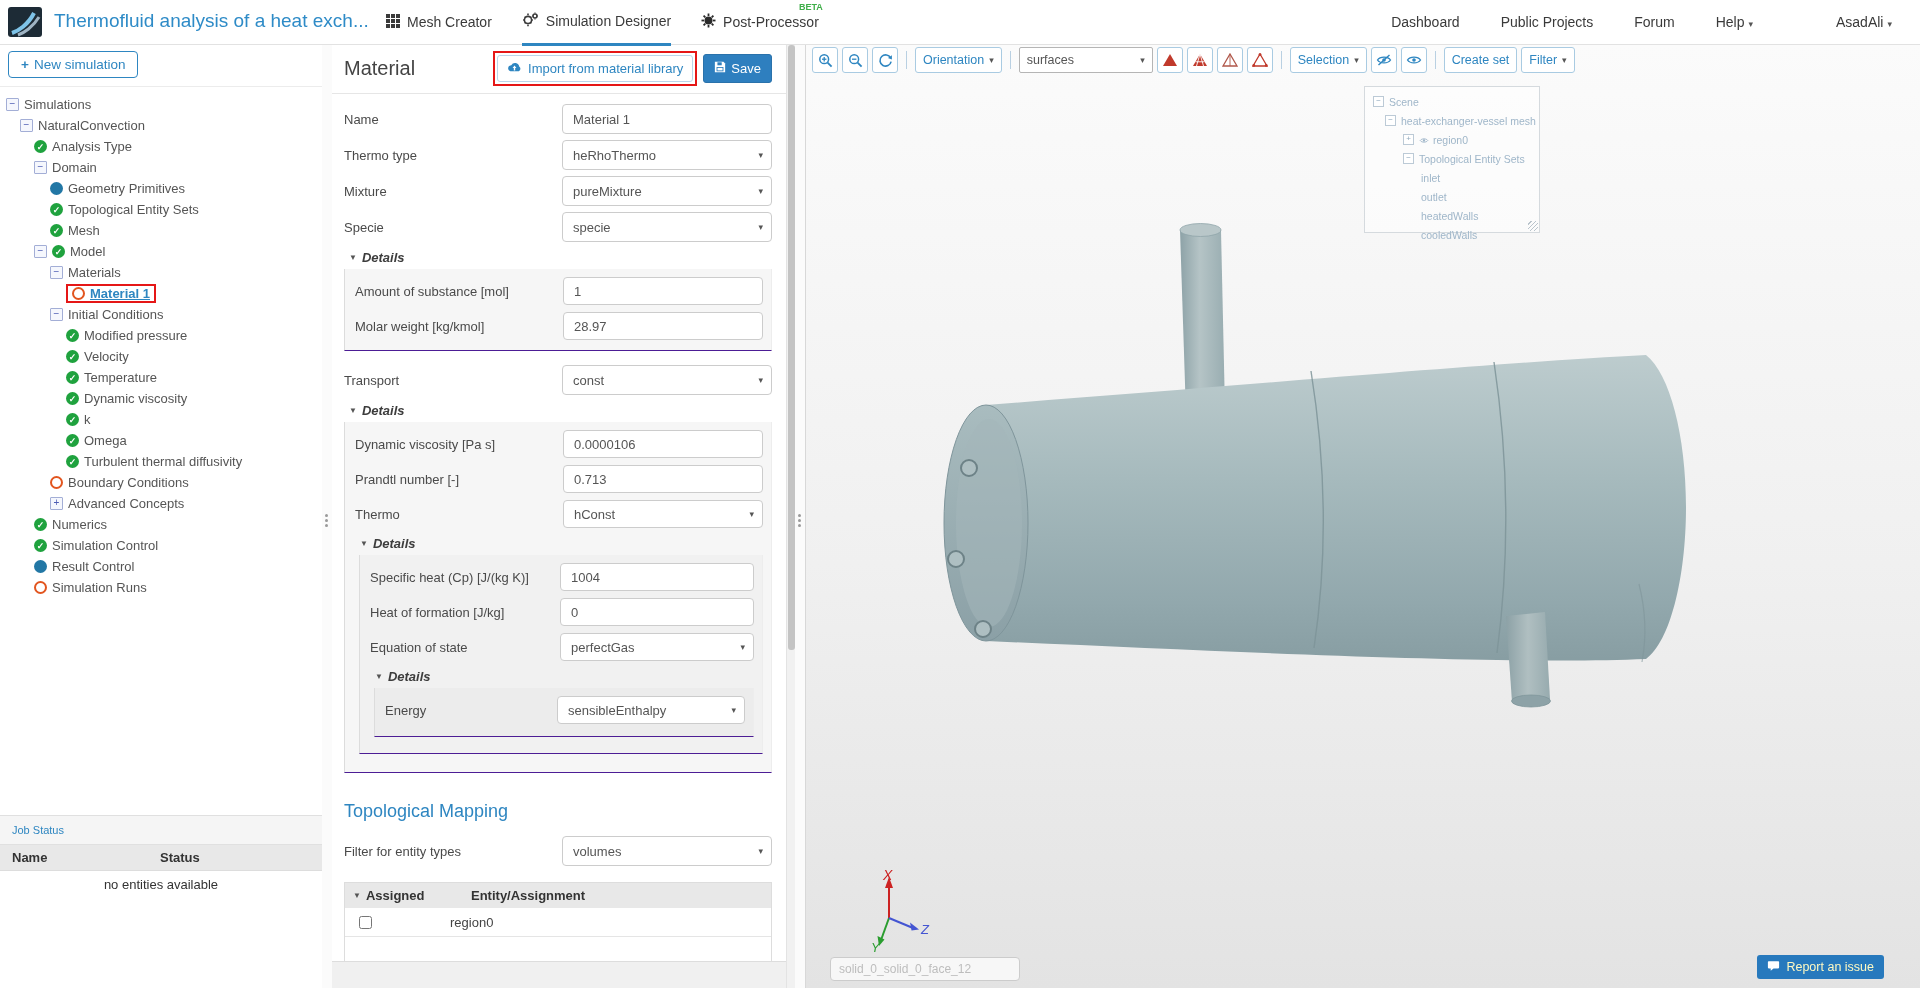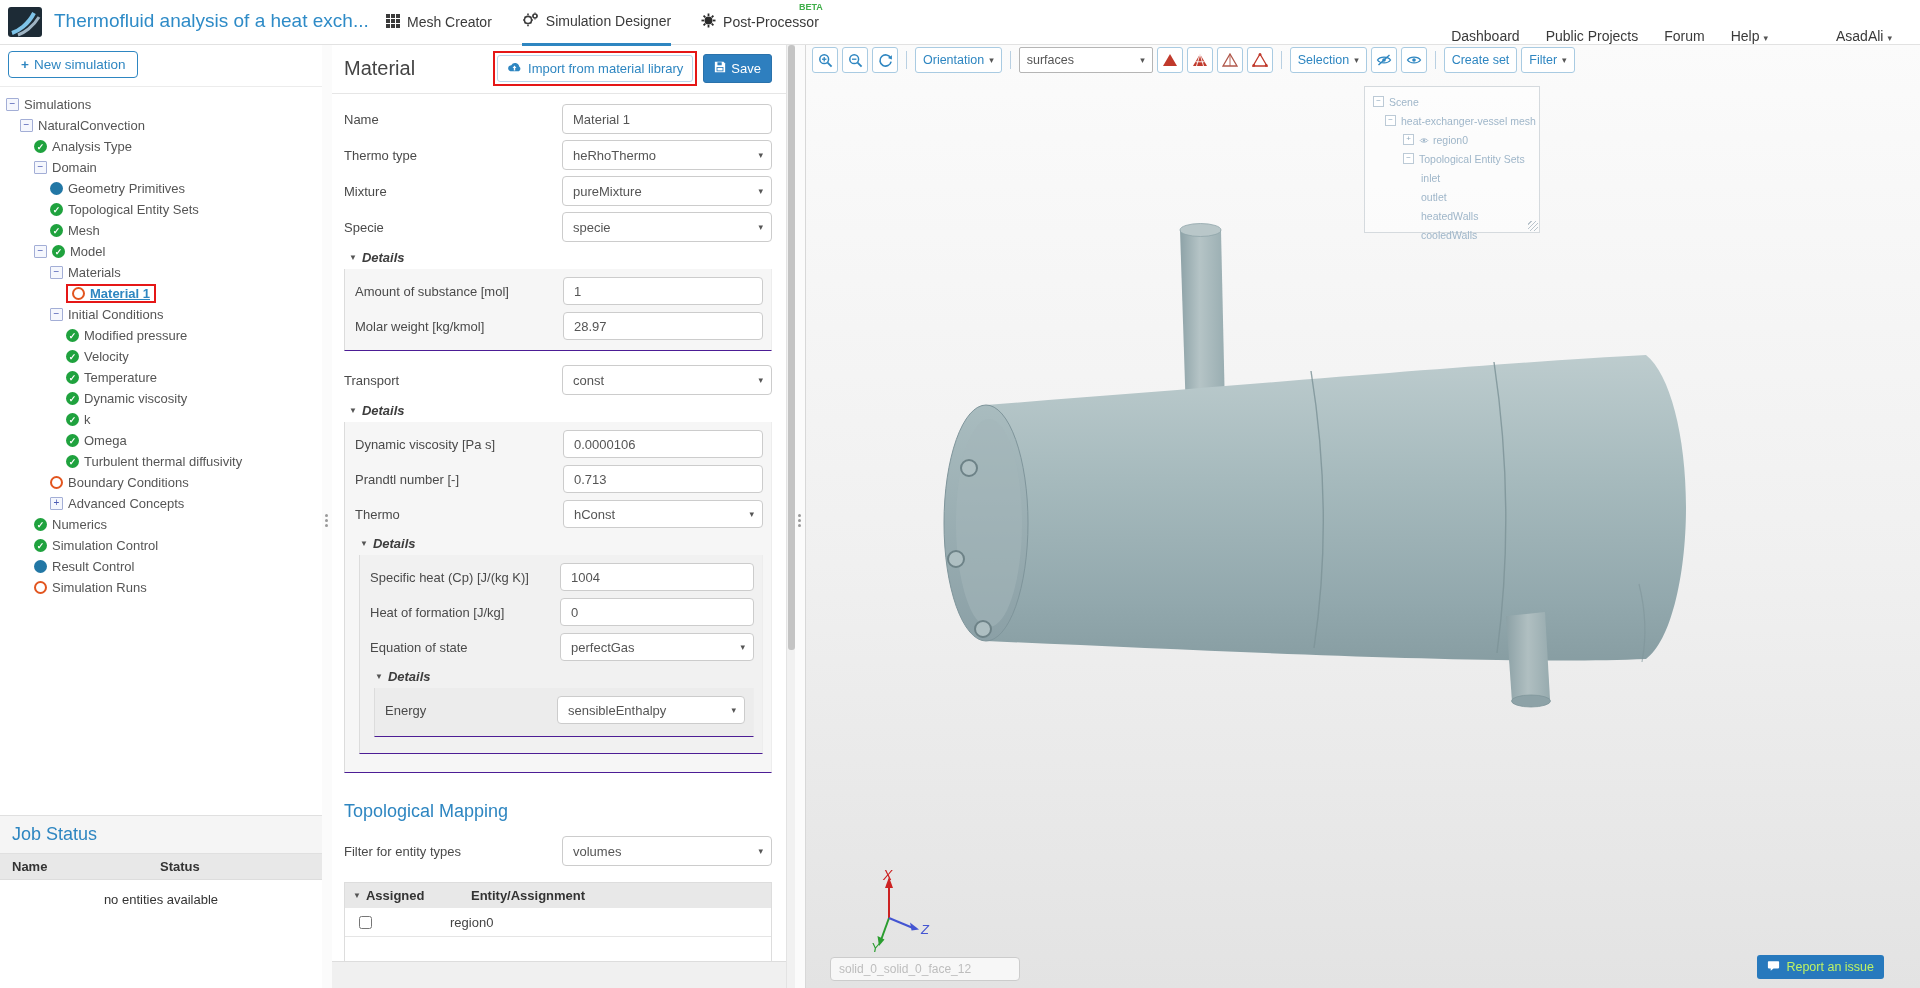--- a/index.html
+++ b/index.html
@@ -6,45 +6,45 @@
   .app{position:relative;width:1920px;height:988px;background:#fff;overflow:hidden;
        font-family:"Liberation Sans",sans-serif;color:#444;}
   
   .hdr{position:absolute;top:0;left:0;right:0;height:44px;background:#fff;border-bottom:1px solid #e2e2e2;z-index:9;}
   .logo{position:absolute;left:8px;top:7px;width:34px;height:30px;background:#1d2b36;border-radius:3px;}
   .proj-title{position:absolute;left:54px;top:10px;font-size:19px;color:#2e8bc7;white-space:nowrap;}
   .tabs{position:absolute;left:386px;top:0;height:44px;display:flex;align-items:center;gap:30px;}
   .tab{display:flex;align-items:center;gap:7px;font-size:14px;color:#3a3a3a;height:44px;position:relative;cursor:pointer;}
   .tab.active{border-bottom:3px solid #2e86c1;}
   .beta{position:absolute;top:2px;right:-4px;font-size:9px;font-weight:bold;color:#3fae49;}
-  .hnav{position:absolute;right:28px;top:0;height:44px;display:flex;align-items:flex-end;gap:26px;font-size:14px;color:#3a3a3a;}
+  .hnav{position:absolute;right:28px;top:0;height:44px;display:flex;align-items:center;gap:41px;font-size:14px;color:#3a3a3a;}
   .hnav .usr{margin-left:42px;}
   .dcaret{font-size:9px;color:#555;margin-left:4px;}
   
   .sb{position:absolute;top:44px;left:0;width:322px;bottom:0;background:#fff;border-right:1px solid #dcdcdc;}
   .newsim{position:absolute;top:7px;left:8px;display:flex;align-items:center;gap:5px;background:#fff;
           border:1px solid #2e86c1;color:#2e86c1;border-radius:4px;padding:5px 12px;font-size:13.5px;cursor:pointer;font-family:inherit;}
   .sb-sep{position:absolute;top:42px;left:0;right:0;border-top:1px solid #ececec;}
   .tree{position:absolute;top:50px;left:0;right:0;margin:0;padding:0;list-style:none;font-size:13px;color:#555;}
   .tree li{height:21px;display:flex;align-items:center;cursor:pointer;}
   .lv0{padding-left:6px;}.lv1{padding-left:20px;}.lv2{padding-left:34px;}.lv3{padding-left:50px;}.lv4{padding-left:66px;}
   .exp{width:11px;height:11px;border:1px solid #a3aed6;background:#f5f7fd;color:#4c5bb3;font-size:10px;line-height:9px;
        text-align:center;margin-right:5px;flex:none;border-radius:1px;}
   .st{width:13px;height:13px;border-radius:50%;margin-right:5px;flex:none;display:flex;align-items:center;justify-content:center;}
   .st.check{background:#1fa23e;color:#fff;font-size:9px;font-weight:bold;}
   .st.dot{background:#2277a5;}
   .st.ring{background:#fff;border:2px solid #e2551f;width:9px;height:9px;}
   .sel-lbl{color:#2e86c1;font-weight:bold;text-decoration:underline;}
   .redbox{border:2px solid #e51717;padding:0 4px;}
   .job{position:absolute;left:0;right:0;top:771px;font-size:13px;}
   .job-title{background:#f5f5f5;border-top:1px solid #e0e0e0;border-bottom:1px solid #e0e0e0;color:#2e86c1;
-             font-size:18px;padding:8px 12px;}
+             font-size:11px;padding:8px 12px;}
   .job-cols{background:#e8e8e8;display:flex;font-weight:bold;color:#333;padding:5px 0 5px 12px;border-bottom:1px solid #ddd;}
   .job-cols .c1{width:148px;}
-  .job-empty{text-align:center;color:#333;padding:12px 0;}
+  .job-empty{text-align:center;color:#333;padding:6px 0;}
   
   .split{position:absolute;top:44px;bottom:0;width:10px;background:#fbfbfb;}
   .sp1{left:322px;border-right:1px solid #ececec;}
   .sp2{left:795px;}
   .grip{position:absolute;top:468px;left:3px;color:#8a8a8a;font-size:11px;line-height:4px;}
   .grip i{display:block;width:3px;height:3px;background:#9a9a9a;border-radius:50%;margin:2px 0;}
   .fscroll{position:absolute;top:44px;bottom:0;left:786px;width:9px;background:#f1f1f1;border-left:1px solid #e3e3e3;}
   .fthumb{position:absolute;top:1px;left:1px;width:7px;height:605px;background:#c4c4c4;border-radius:3px;}
   
   .form{position:absolute;top:44px;left:332px;width:454px;bottom:0;background:#fff;overflow:hidden;font-size:13px;}
@@ -99,21 +99,21 @@
   .scene{position:absolute;left:558px;top:42px;width:176px;height:147px;background:rgba(255,255,255,.55);
          border:1px solid #d5dade;font-size:10.5px;color:#9fb6c9;padding:5px 0;box-sizing:border-box;}
   .scene .srow{display:flex;align-items:center;height:19px;cursor:pointer;}
   .sl0{padding-left:8px;}.sl1{padding-left:20px;}.sl2{padding-left:38px;}.sl3{padding-left:56px;}
   .mexp{width:9px;height:9px;border:1px solid #bccad6;background:#fff;color:#90a9bd;font-size:8px;line-height:7px;
         text-align:center;margin-right:5px;flex:none;}
   .scene-rs{position:absolute;right:1px;bottom:1px;width:10px;height:10px;
             background:repeating-linear-gradient(135deg,transparent 0 2px,#b9c4cc 2px 3px);}
   .facelabel{position:absolute;left:24px;bottom:7px;width:172px;height:22px;border:1px solid #ccc;background:#f7f7f7;
              color:#bdbdbd;font-size:12px;display:flex;align-items:center;padding:0 8px;border-radius:4px;}
-  .report{position:absolute;right:36px;bottom:9px;height:24px;background:#2779bd;color:#bef264;font-size:12.5px;
+  .report{position:absolute;right:36px;bottom:9px;height:24px;background:#2779bd;color:#fef9c3;font-size:12.5px;
           display:flex;align-items:center;gap:6px;padding:0 10px;border-radius:3px;border:none;cursor:pointer;font-family:inherit;}
   .triad{position:absolute;left:45px;bottom:30px;}
   .model{position:absolute;inset:0;}
 </style>
 </head>
 <body>
 
 <div class="app">
 
   <header class="hdr">

